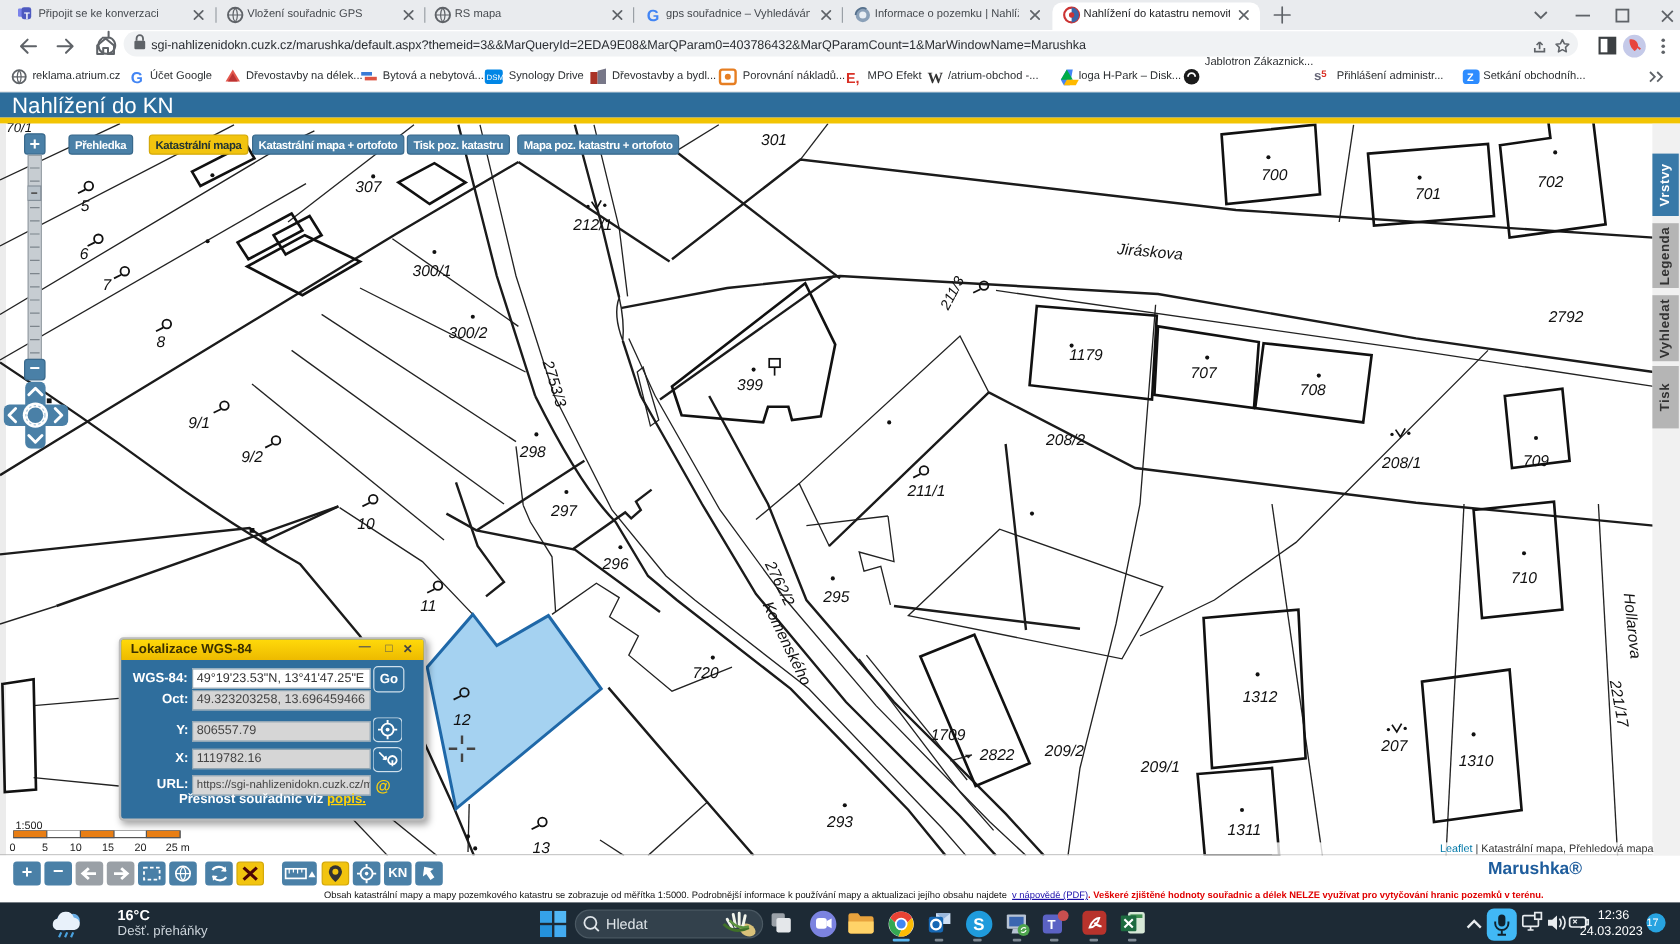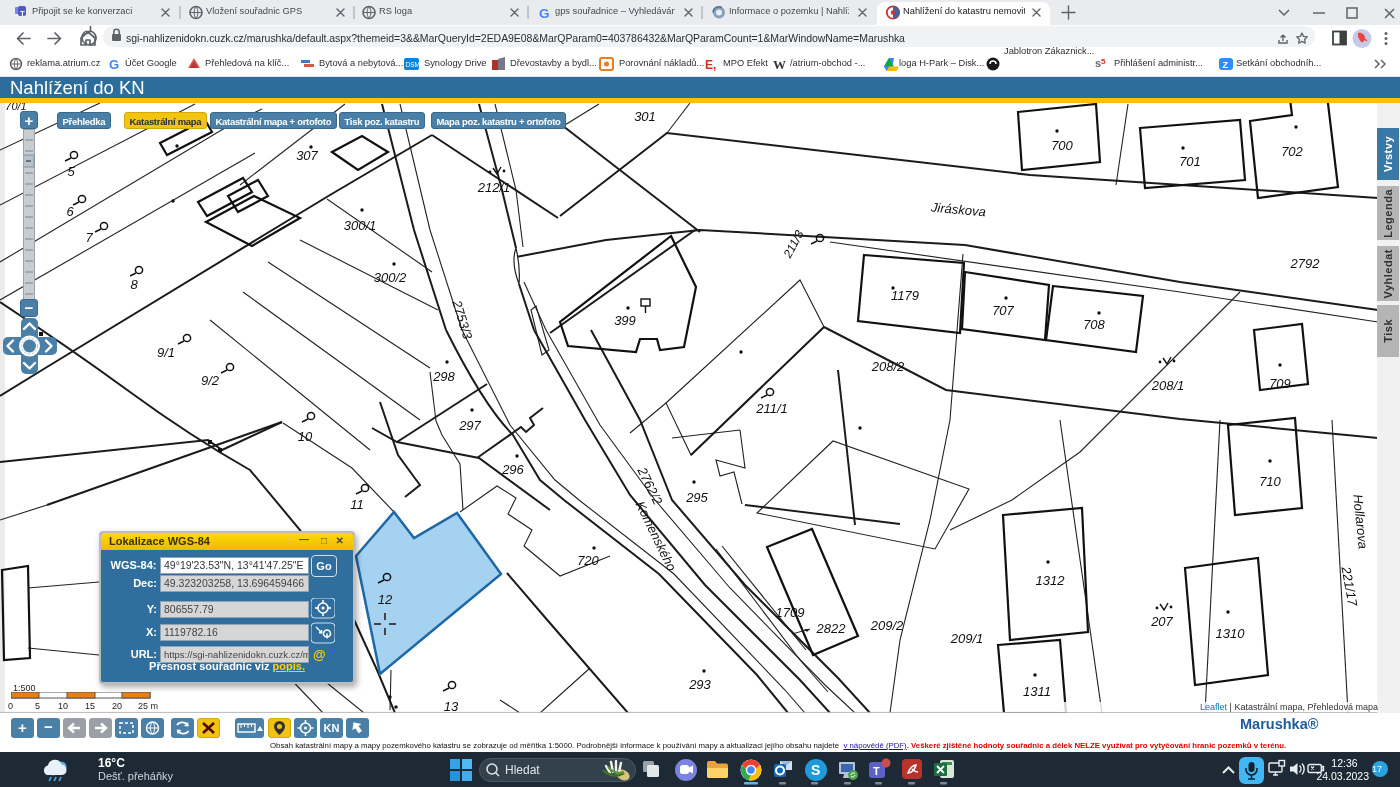--- a/index.html
+++ b/index.html
@@ -59,21 +59,21 @@
     </g>
  <g fill="none" stroke="#5f6368" stroke-width="1.5">
       <path d="M1279 10l5 5 5-5"></path>
       <path d="M1313 13h12"></path>
       <rect x="1347" y="8" width="10" height="10"></rect>
       <path d="M1385 9l9 9M1394 9l-9 9"></path>
     </g>
 </svg>
 <div class="abs tabtxt" style="left:32px;top:6px;width:122px">Připojit se ke konverzaci</div>
 <div class="abs tabtxt" style="left:206px;top:6px;width:122px">Vložení souřadnic GPS</div>
-<div class="abs tabtxt" style="left:379px;top:6px;width:122px">RS loga</div>
+<div class="abs tabtxt" style="left:379px;top:6px;width:122px">RS mapa</div>
 <div class="abs tabtxt" style="left:555px;top:6px;width:120px">gps souřadnice – Vyhledávání Go</div>
 <div class="abs tabtxt" style="left:729px;top:6px;width:120px">Informace o pozemku | Nahlížení</div>
 <div class="abs tabtxt" style="left:903px;top:6px;width:122px;color:#202124">Nahlížení do katastru nemovitost</div>
 
 <div class="abs" style="left:0;top:25px;width:1400px;height:27px;background:#fff"></div>
 
 <div class="abs" style="left:103px;top:26px;width:1212px;height:21px;border-radius:11px;background:#f0f2f4"></div>
 
 <svg class="abs" style="left:0;top:25px" width="1400" height="27">
  <g fill="none" stroke="#5f6368" stroke-width="1.7" stroke-linecap="round" stroke-linejoin="round">
@@ -143,21 +143,21 @@
       <text x="1101" y="12" font-size="8" font-weight="bold" fill="#d93025" font-family="Liberation Sans">5</text>
     </g>
  <rect x="1219" y="6" width="14" height="12" rx="3" fill="#2d8cff"></rect>
     <text x="1222.5" y="15.5" font-size="9" font-weight="bold" fill="#fff" font-family="Liberation Sans">Z</text>
  <g fill="none" stroke="#5f6368" stroke-width="1.5">
       <path d="M1375 8l4 4-4 4M1381 8l4 4-4 4"></path>
     </g>
 </svg>
 <div class="abs bm" style="left:27px;top:58px">reklama.atrium.cz</div>
 <div class="abs bm" style="left:125px;top:58px">Účet Google</div>
-<div class="abs bm" style="left:205px;top:58px">Přehledová na klíč...</div>
+<div class="abs bm" style="left:205px;top:58px">Dřevostavby na délek...</div>
 <div class="abs bm" style="left:319px;top:58px">Bytová a nebytová...</div>
 <div class="abs bm" style="left:424px;top:58px">Synology Drive</div>
 <div class="abs bm" style="left:510px;top:58px">Dřevostavby a bydl...</div>
 <div class="abs bm" style="left:619px;top:58px">Porovnání nákladů...</div>
 <div class="abs bm" style="left:723px;top:58px">MPO Efekt</div>
 <div class="abs bm" style="left:790px;top:58px">/atrium-obchod -...</div>
 <div class="abs bm" style="left:899px;top:58px">loga H-Park – Disk...</div>
 <div class="abs bm" style="left:1004px;top:46px">Jablotron Zákaznick...</div>
 <div class="abs bm" style="left:1114px;top:58px">Přihlášení administr...</div>
 <div class="abs bm" style="left:1236px;top:58px">Setkání obchodníh...</div>
@@ -454,21 +454,21 @@
 <div class="abs" style="left:99px;top:531px;width:256px;height:153px;background:#2f6e9d;border:2px solid #bcbcbc;border-radius:4px;box-shadow:2px 3px 6px rgba(0,0,0,0.35);box-sizing:border-box">
  <div class="abs" style="left:0;top:0;width:252px;height:17px;background:linear-gradient(#ffd90a,#edba00);border-radius:2px 2px 0 0">
   <span style="position:absolute;left:8px;top:2px;font-size:11px;font-weight:bold;color:#3a3000">Lokalizace WGS-84</span>
   <span style="position:absolute;right:44px;top:1px;font-size:10px;font-weight:bold;color:#555">―</span>
   <span style="position:absolute;right:26px;top:2px;font-size:10px;font-weight:bold;color:#555">□</span>
   <span style="position:absolute;right:9px;top:2px;font-size:10px;font-weight:bold;color:#444">✕</span>
  </div>
 </div>
 <div class="drow" style="left:110px;top:559px;width:47px;text-align:center">WGS-84:</div>
 <div class="dinput" style="left:160px;top:557px;width:141px;background:#fff;color:#333">49°19'23.53"N, 13°41'47.25"E</div>
-<div class="drow" style="left:110px;top:577px;width:47px;text-align:right">Dec:</div>
+<div class="drow" style="left:110px;top:577px;width:47px;text-align:right">Oct:</div>
 <div class="dinput" style="left:160px;top:575px;width:141px">49.323203258, 13.696459466</div>
 <div class="drow" style="left:110px;top:603px;width:47px;text-align:right">Y:</div>
 <div class="dinput" style="left:160px;top:601px;width:141px">806557.79</div>
 <div class="drow" style="left:110px;top:626px;width:47px;text-align:right">X:</div>
 <div class="dinput" style="left:160px;top:624px;width:141px">1119782.16</div>
 <div class="drow" style="left:110px;top:648px;width:47px;text-align:right">URL:</div>
 <div class="dinput" style="left:160px;top:646px;width:141px;font-size:9.5px">https://sgi-nahlizenidokn.cuzk.cz/maru</div>
 <div class="abs" style="left:311px;top:555px;width:24px;height:20px;border:1px solid #cfe0ec;border-radius:4px;color:#fff;font-size:11px;font-weight:bold;text-align:center;line-height:20px">Go</div>
 <svg class="abs" style="left:311px;top:598px" width="24" height="46">
  <rect x="0" y="0" width="24" height="20" rx="4" fill="none" stroke="#cfe0ec"></rect>

